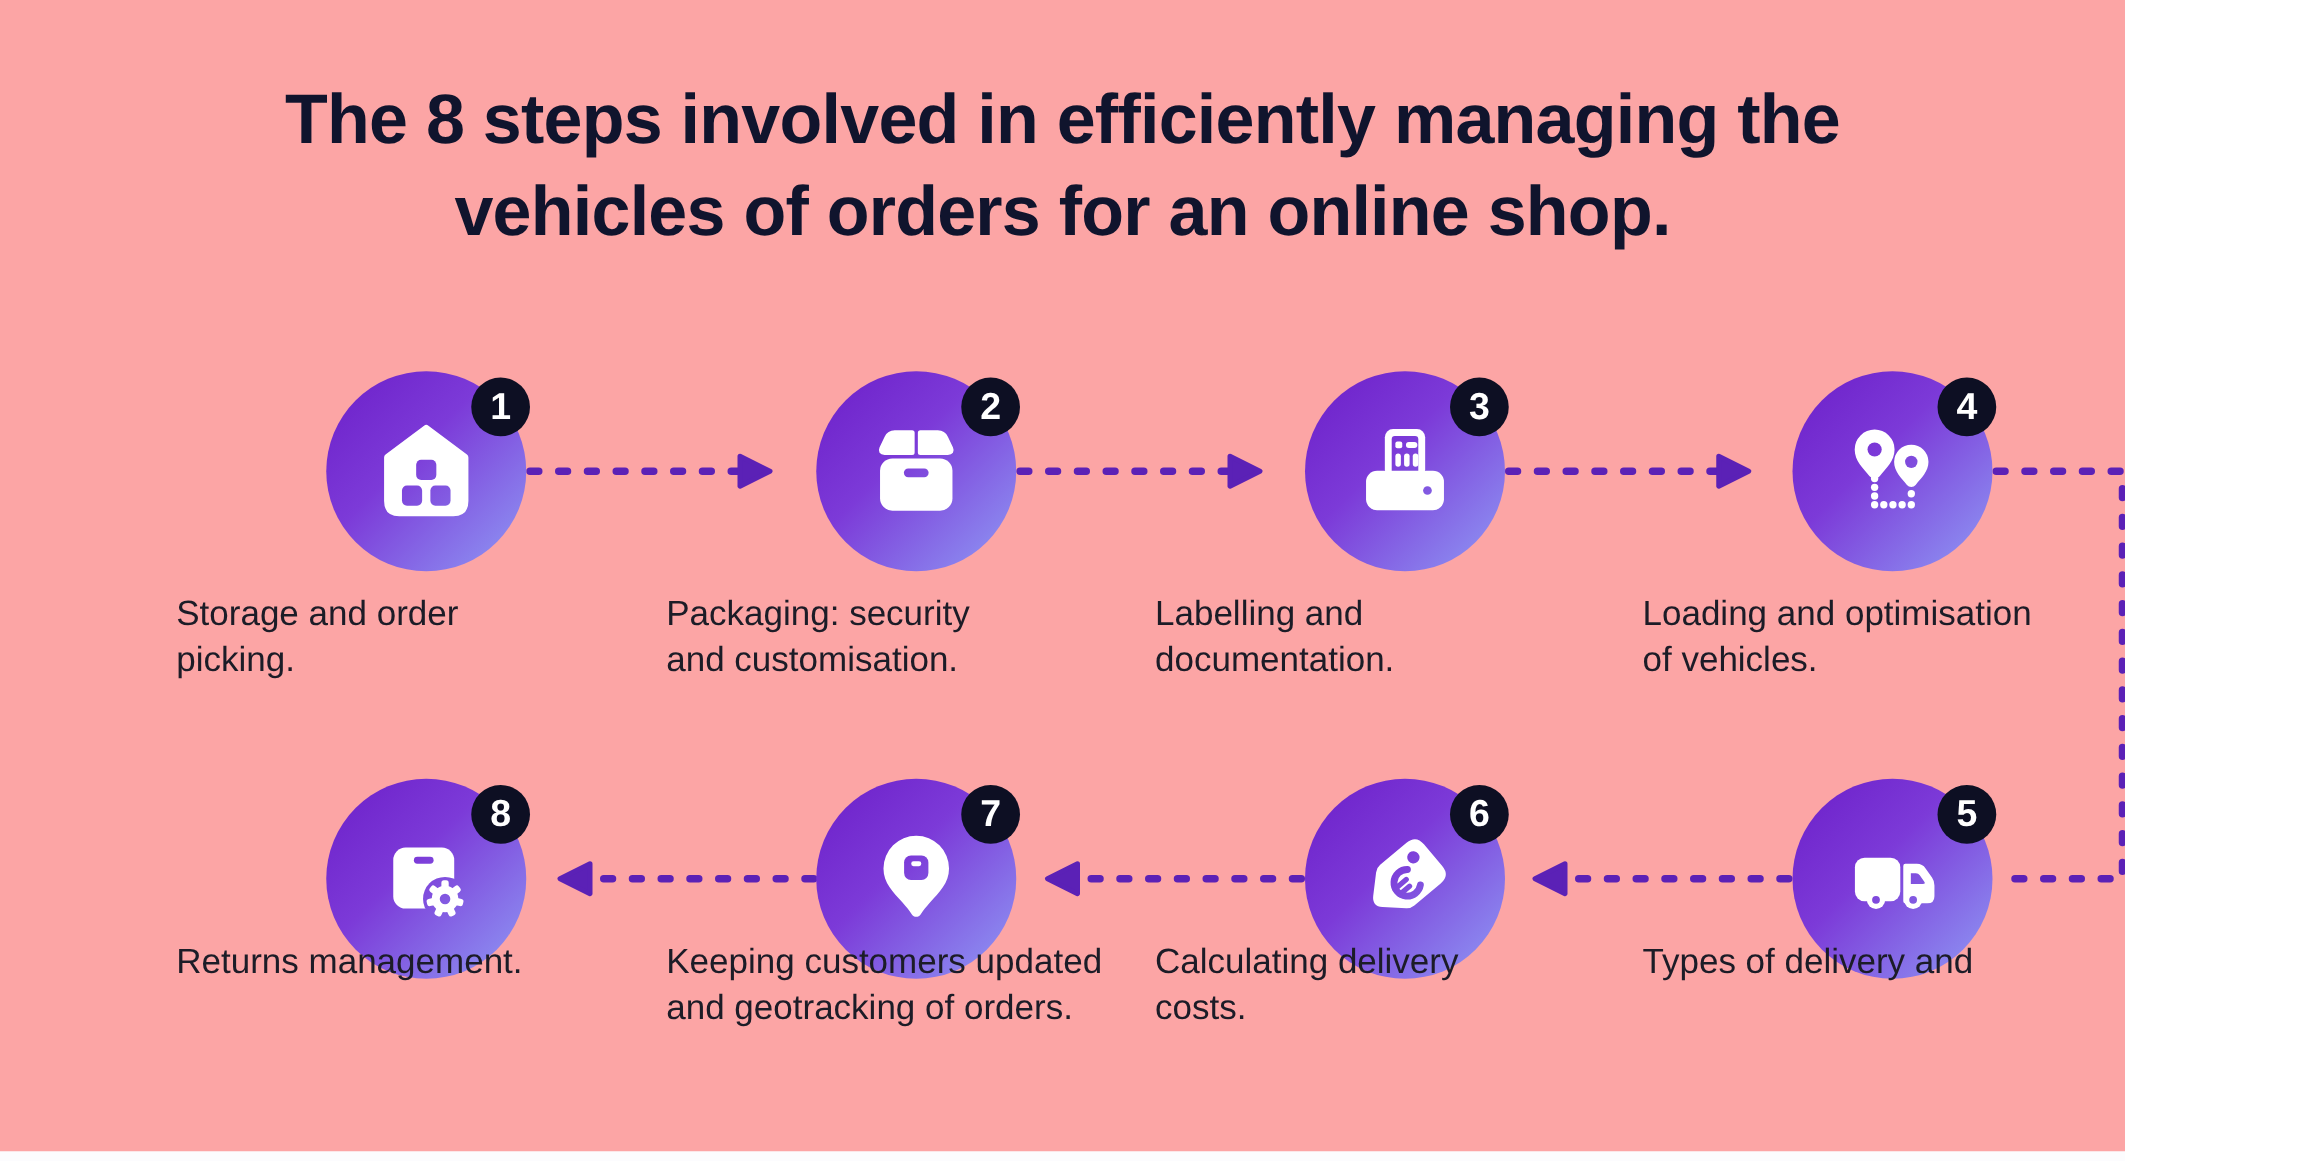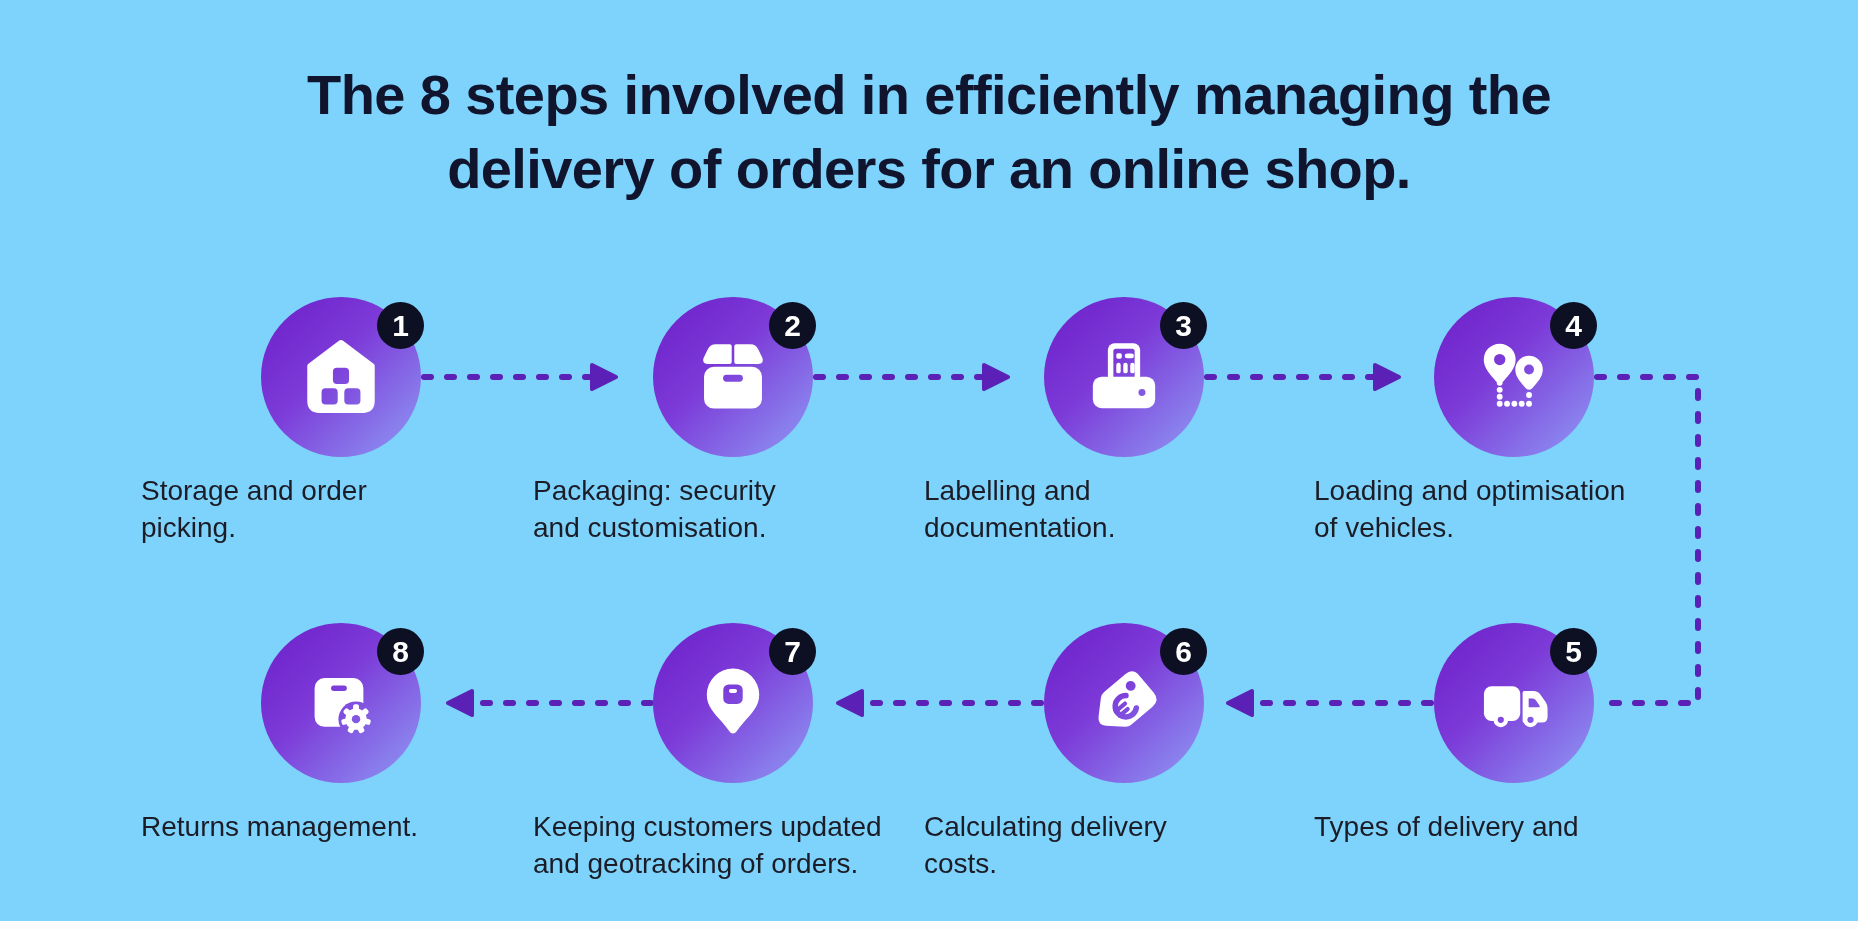--- a/index.html
+++ b/index.html
@@ -1,18 +1,18 @@
 <!DOCTYPE html>
 <html><head>
 <meta charset="utf-8">
 <style>
   html,body { margin:0; padding:0; background:#ffffff; }
   .canvas {
-    position:relative; width:1858px; height:929px;
-    background:#7dd3fc; overflow:hidden;
+    position:relative; width:1700px; height:929px;
+    background:#fca5a5; overflow:hidden;
     font-family:"Liberation Sans", sans-serif;
   }
   .title {
     position:absolute; top:58px; left:0; width:100%; margin:0;
     text-align:center; font-size:56px; line-height:1.32; font-weight:700;
     letter-spacing:-0.6px; color:#10142D;
   }
   .connectors { position:absolute; left:0; top:0; pointer-events:none; }
   .dash { fill:none; stroke:#5B21B6; stroke-width:6; stroke-dasharray:7 16; stroke-linecap:round; }
   .head { fill:#5B21B6; stroke:#5B21B6; stroke-width:4; stroke-linejoin:round; }
@@ -25,29 +25,29 @@
     position:absolute; left:116px; top:5px; width:47px; height:47px;
     border-radius:50%; background:#0D0F23; color:#ffffff;
     display:flex; align-items:center; justify-content:center;
     font-size:30px; font-weight:700;
   }
   .step-label {
     position:absolute; width:400px; 
     font-size:28px; line-height:37px; color:#1C1C27;
   }
   .row1 .circle { top:297px; } .row1 .step-label { top:472px; }
-  .row2 .circle { top:623px; } .row2 .step-label { top:808px; }
+  .row2 .circle { top:623px; } .row2 .step-label { top:750px; }
   .bottom-strip { position:absolute; left:0; bottom:0; width:100%; height:8px; background:#FCFCFE; }
 </style>
 </head>
 <body>
 
 <div class="canvas">
 
-  <h1 class="title"><span>The 8 steps involved in efficiently managing the</span><br><span>delivery of orders for an online shop.</span></h1>
+  <h1 class="title"><span>The 8 steps involved in efficiently managing the</span><br><span>vehicles of orders for an online shop.</span></h1>
 
   <svg class="connectors" width="1858" height="929">
     <g>
       <path class="dash" d="M424 377 H592"></path>
         <path class="head" d="M592 365 L616 377 L592 389 Z"></path>
     </g>
     <g>
       <path class="dash" d="M816 377 H984"></path>
         <path class="head" d="M984 365 L1008 377 L984 389 Z"></path>
     </g>

